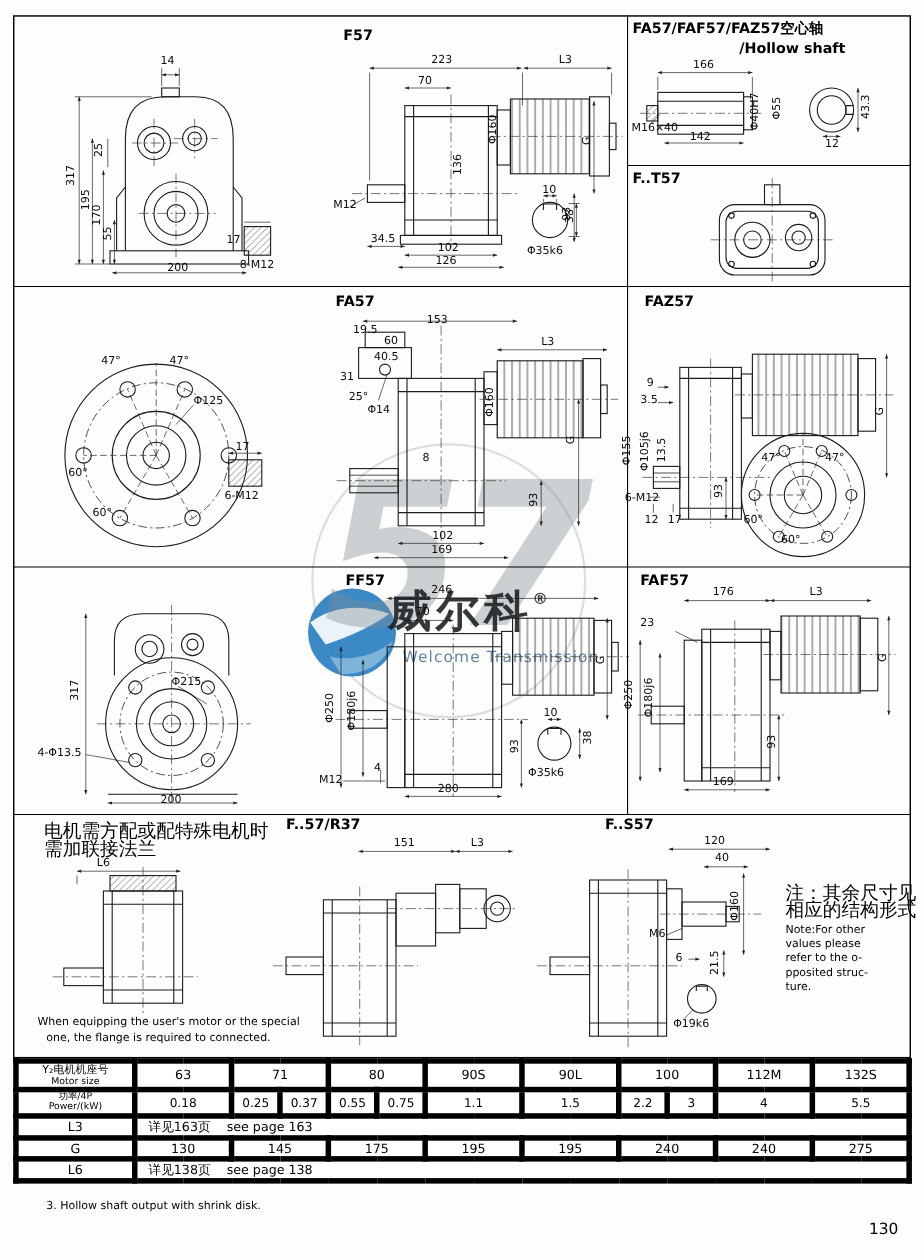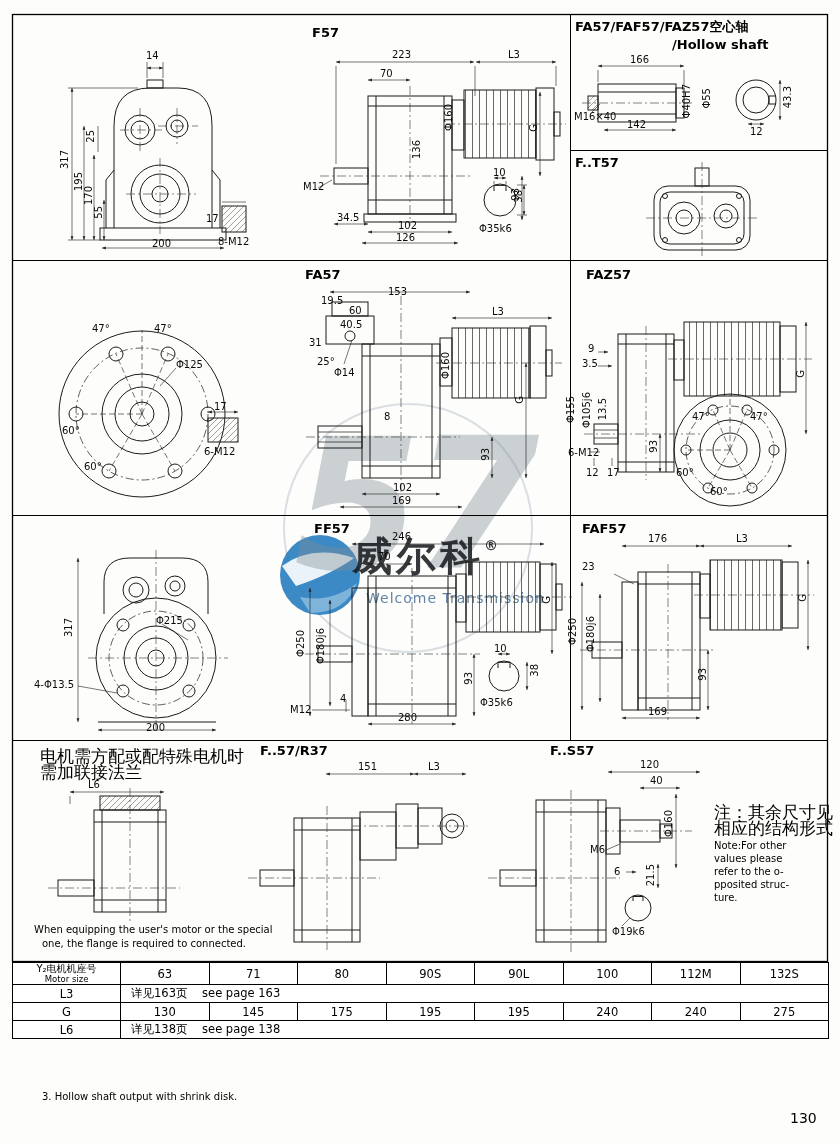--- a/index.html
+++ b/index.html
@@ -13,21 +13,21 @@
 .small{font-size:10px}
 .art,.wmsvg{position:absolute;left:0;top:0}
 #wm57{position:absolute;left:294px;top:414px;font-size:182px;font-weight:bold;font-style:italic;
       letter-spacing:-8px;color:rgba(128,140,150,.40);line-height:1}
 #wmbrand{position:absolute;left:352px;top:536px;font-size:40px;font-weight:bold;
       letter-spacing:4px;color:rgba(25,28,32,.88);line-height:1}
 #wmbrand sup{font-size:14px;vertical-align:20px}
 #wmtag{position:absolute;left:366px;top:590px;font-size:14px;letter-spacing:1px;color:rgba(70,110,150,.85)}
 .spec{position:absolute;left:12px;top:962px;width:817px;border-collapse:collapse;table-layout:fixed;
       font-size:11.5px;text-align:center;color:#000;background:#fff}
-.spec td{border:1px solid #000000;padding:0;overflow:hidden;vertical-align:middle}
+.spec td{border:5px solid #000000;padding:0;overflow:hidden;vertical-align:middle}
 .spec tr.r1 td{height:22px}
 .spec tr.r2 td{height:19px;font-size:11px}
 .spec tr.r3 td,.spec tr.r4 td,.spec tr.r5 td{height:18px}
 .spec .l1{font-size:10px;line-height:1.15}
 .spec .l2{font-size:8.5px;line-height:1.1}
 .spec .pre{text-align:left;padding-left:10px;white-space:pre}
 .note{position:absolute;font-size:10px;line-height:1.2;white-space:nowrap;color:#000}
 #pageno{position:absolute;left:790px;top:1110px;font-size:14px;color:#000}
 .bold{font-weight:normal}
 </style>
@@ -583,20 +583,37 @@
         <div class="l2">Motor size</div>
       </td>
       <td colspan="2">63</td>
       <td colspan="2">71</td>
       <td colspan="2">80</td>
       <td colspan="2">90S</td>
       <td colspan="2">90L</td>
       <td colspan="2">100</td>
       <td colspan="2">112M</td>
       <td colspan="2">132S</td>
+    </tr>
+    <tr class="r2">
+      <td>
+        <div class="l2">功率/4P</div>
+        <div class="l2">Power/(kW)</div>
+      </td>
+      <td colspan="2">0.18</td>
+      <td>0.25</td>
+      <td>0.37</td>
+      <td>0.55</td>
+      <td>0.75</td>
+      <td colspan="2">1.1</td>
+      <td colspan="2">1.5</td>
+      <td>2.2</td>
+      <td>3</td>
+      <td colspan="2">4</td>
+      <td colspan="2">5.5</td>
     </tr>
     <tr class="r3">
       <td>L3</td>
       <td colspan="16" class="pre">详见163页    see page 163</td>
     </tr>
     <tr class="r4">
       <td>G</td>
       <td colspan="2">130</td>
       <td colspan="2">145</td>
       <td colspan="2">175</td>

